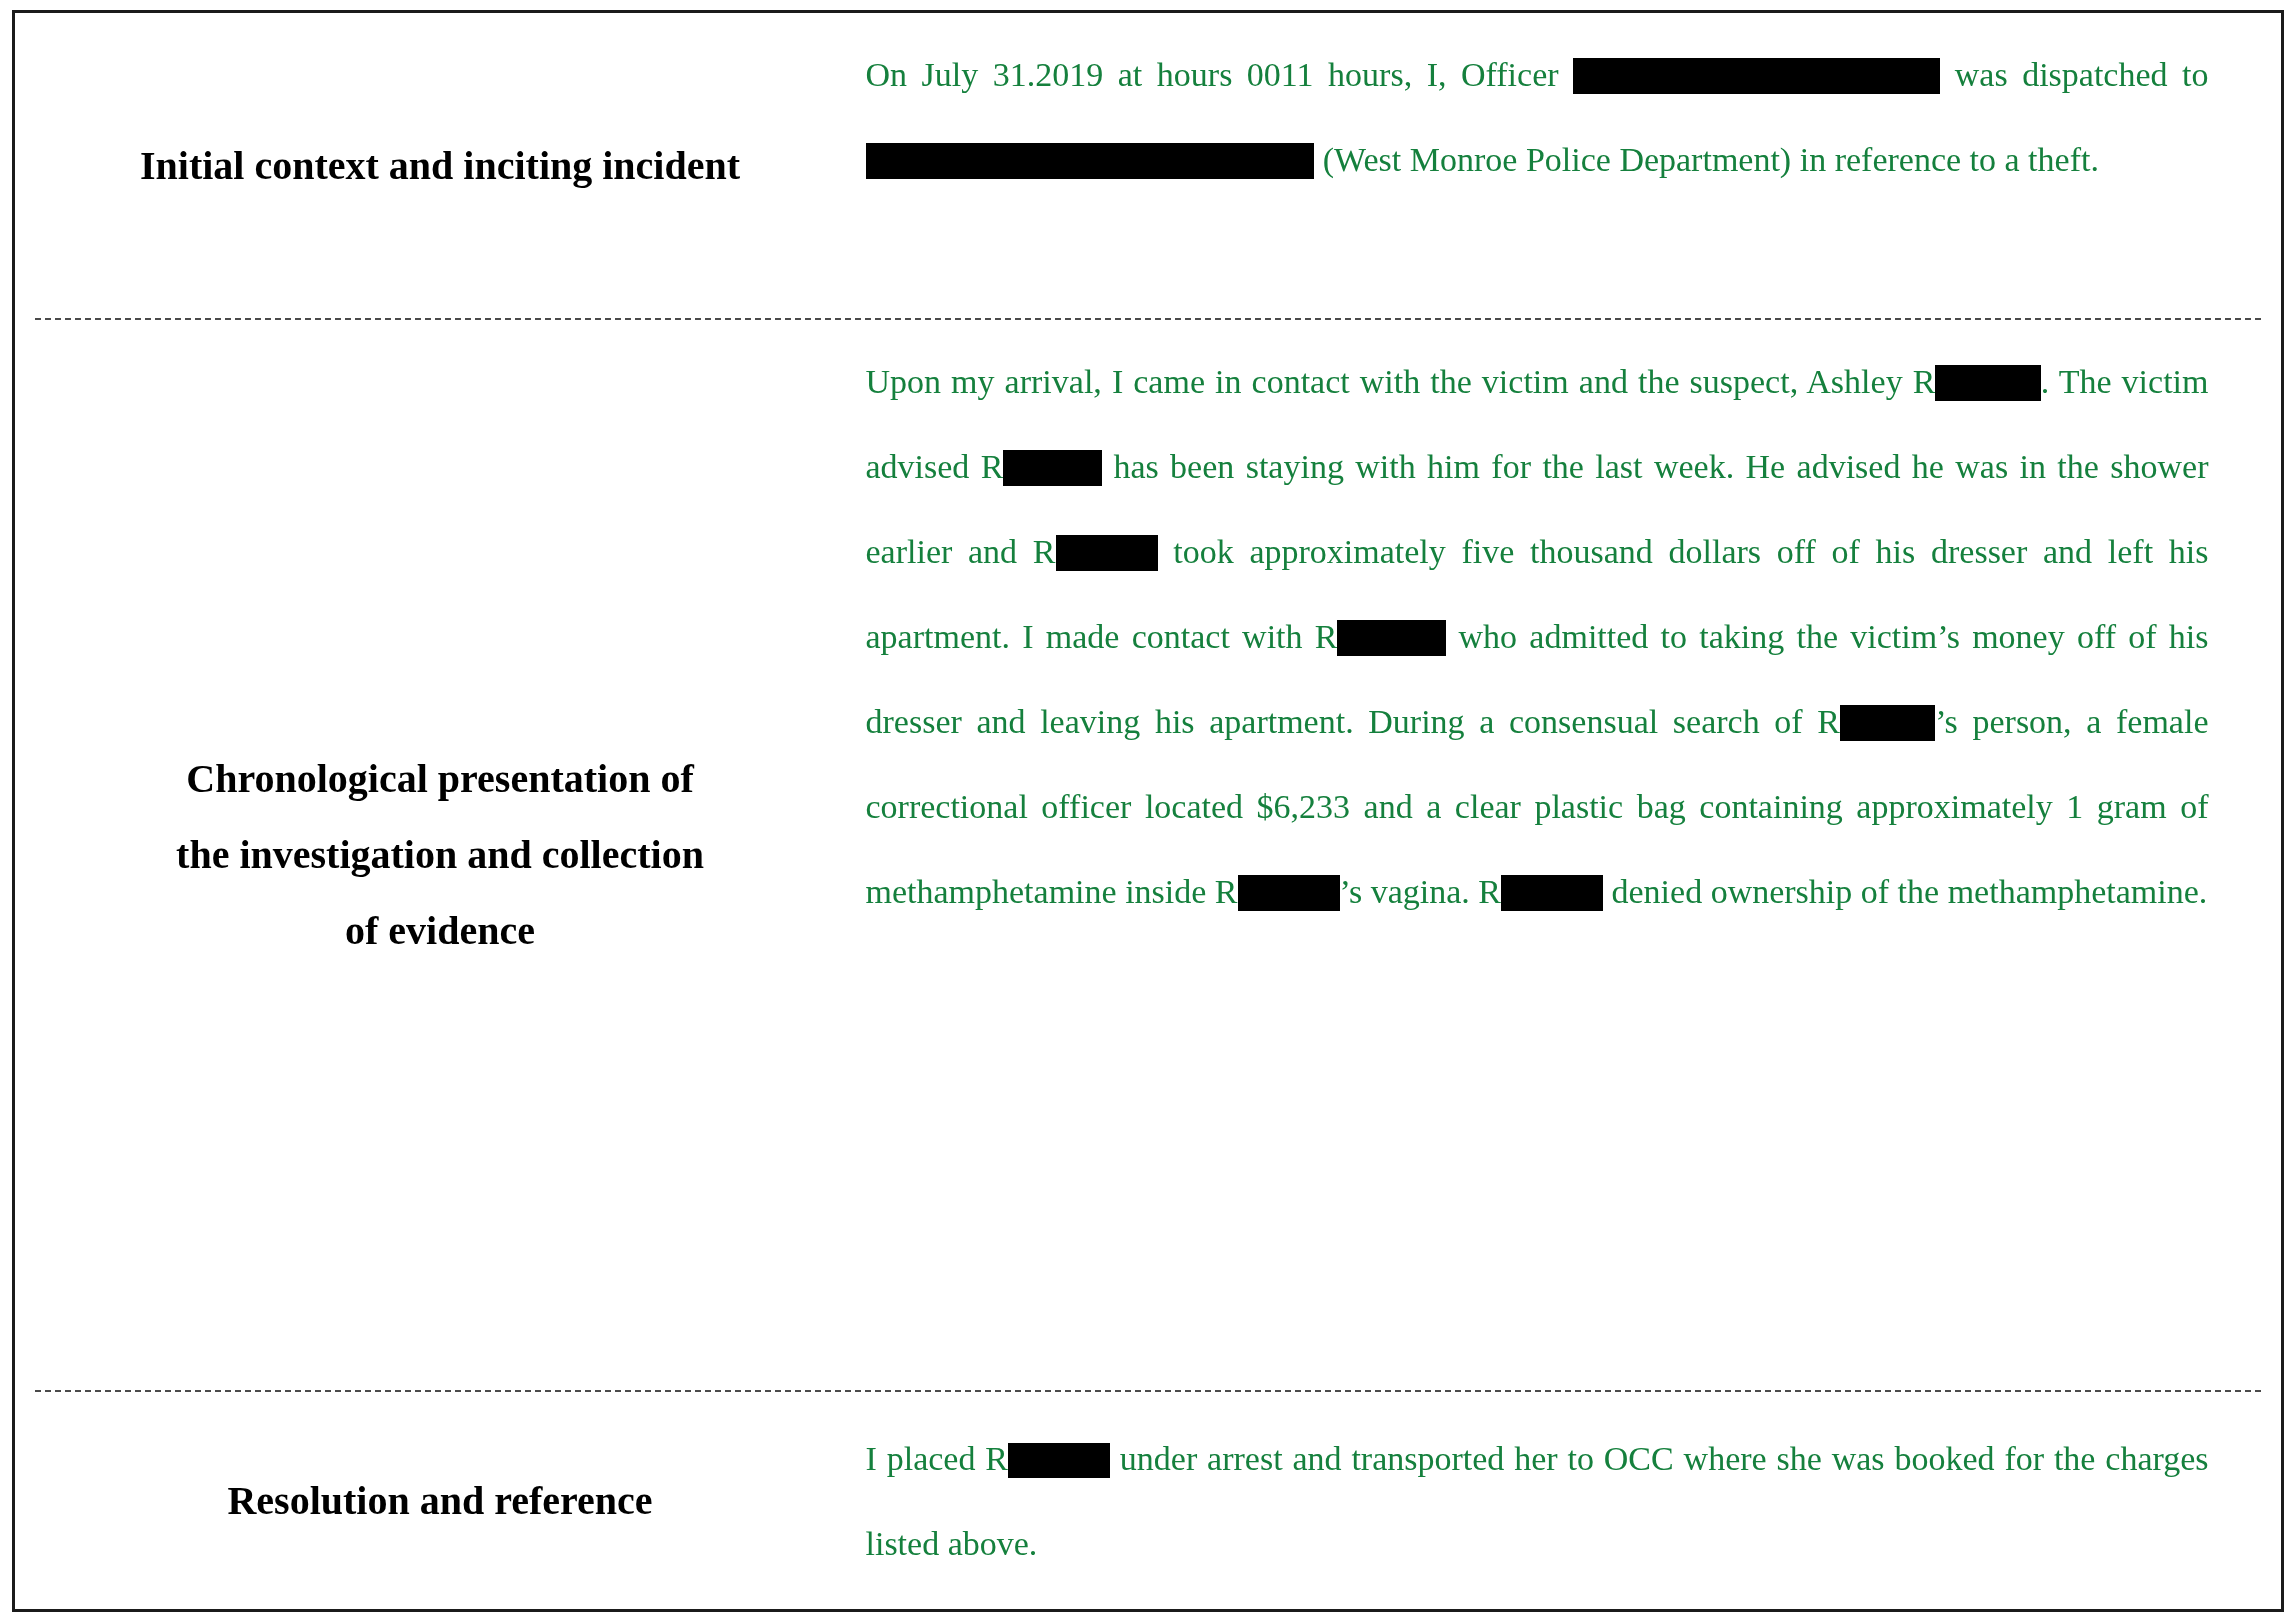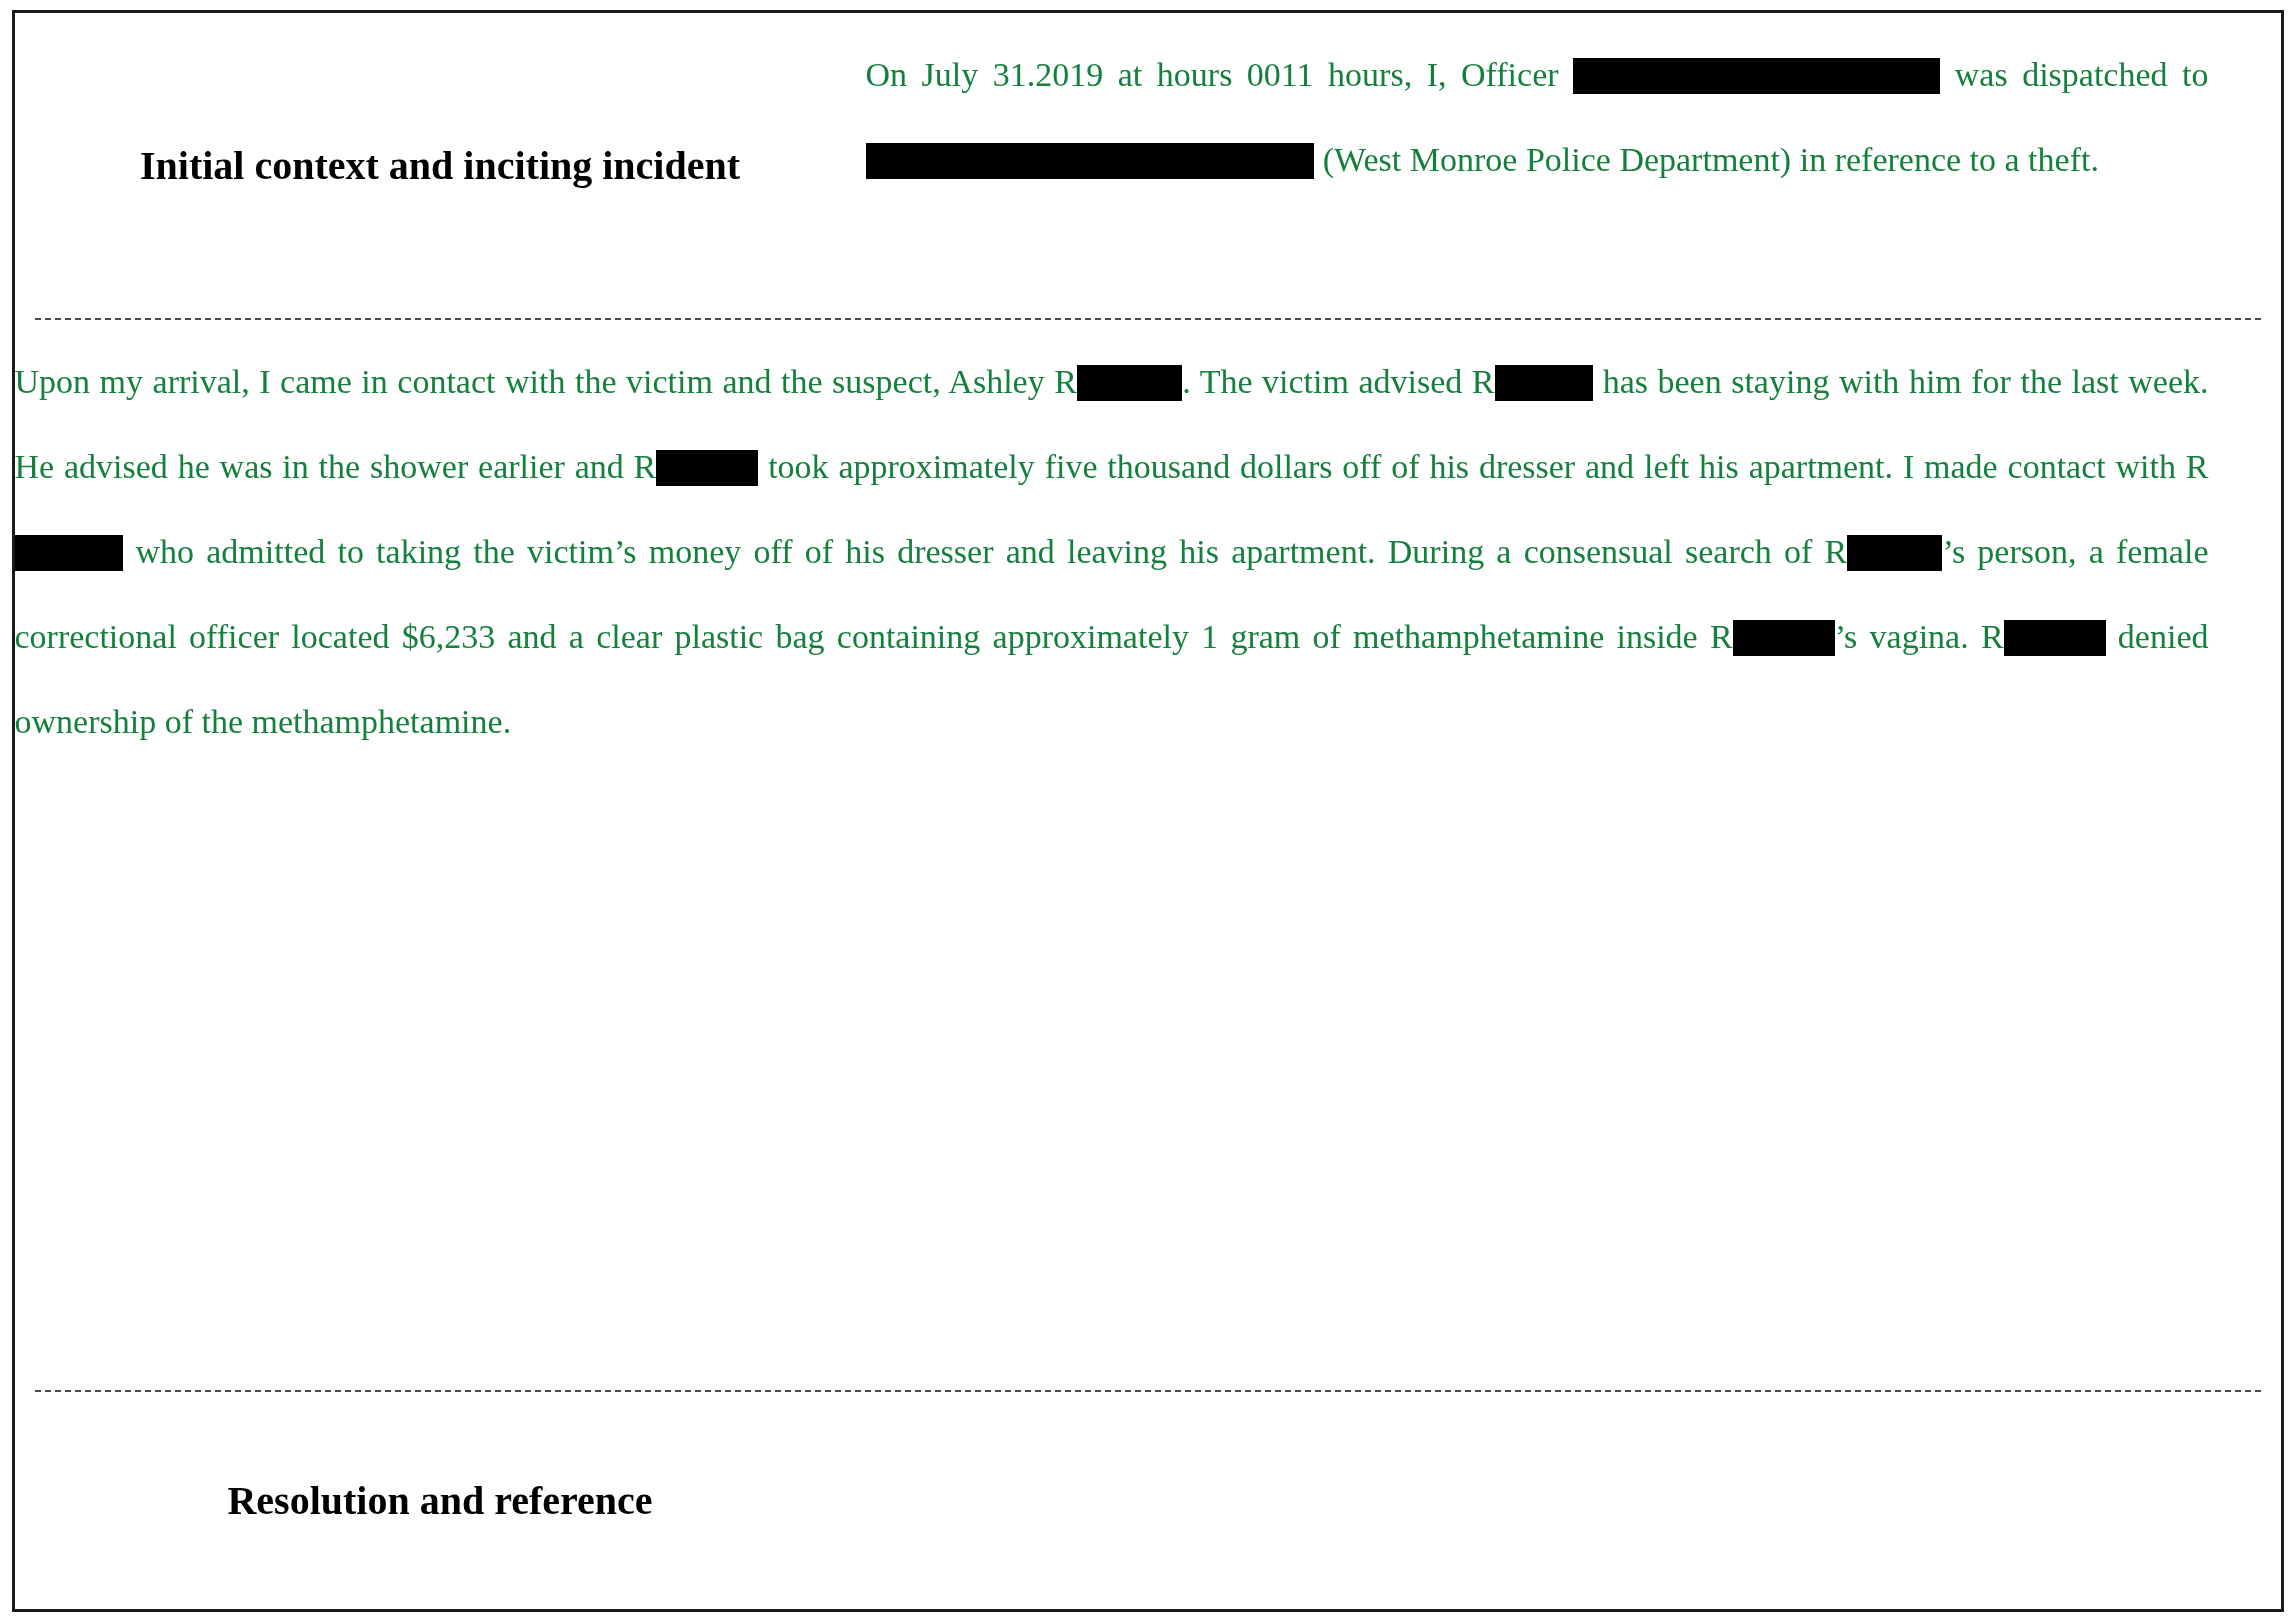--- a/index.html
+++ b/index.html
@@ -90,28 +90,34 @@
         <div class="label">Initial context and inciting incident</div>
       </div>
       <div class="body-col">
         <p class="report-text">On July 31.2019 at hours 0011 hours, I, Officer <span class="redaction" style="width: 10.8em;"></span> was dispatched to <span class="redaction" style="width: 13.2em;"></span> (West Monroe Police Department) in reference to a theft.</p>
       </div>
     </div>
 
     <hr class="divider">
 
     <div class="section section-2">
+      <div class="label-col">
+        <div class="label">Chronological presentation of the investigation and collection of evidence</div>
+      </div>
       <div class="body-col">
         <p class="report-text">Upon my arrival, I came in contact with the victim and the suspect, Ashley R<span class="redaction" style="width: 3.1em;"></span>. The victim advised R<span class="redaction" style="width: 2.9em;"></span> has been staying with him for the last week. He advised he was in the shower earlier and R<span class="redaction" style="width: 3em;"></span> took approximately five thousand dollars off of his dresser and left his apartment. I made contact with R<span class="redaction" style="width: 3.2em;"></span> who admitted to taking the victim’s money off of his dresser and leaving his apartment. During a consensual search of R<span class="redaction" style="width: 2.8em;"></span>’s person, a female correctional officer located $6,233 and a clear plastic bag containing approximately 1 gram of methamphetamine inside R<span class="redaction" style="width: 3em;"></span>’s vagina. R<span class="redaction" style="width: 3em;"></span> denied ownership of the methamphetamine.</p>
       </div>
     </div>
 
     <hr class="divider">
 
     <div class="section section-3">
       <div class="label-col">
         <div class="label">Resolution and reference</div>
       </div>
+      <div class="body-col">
+        <p class="report-text">I placed R<span class="redaction" style="width: 3em;"></span> under arrest and transported her to OCC where she was booked for the charges listed above.</p>
+      </div>
     </div>
 
   </div>
 </div>
 
 
 </body></html>

